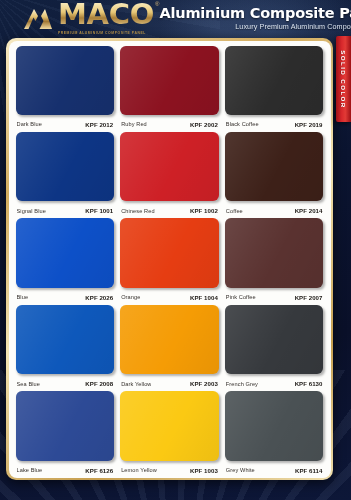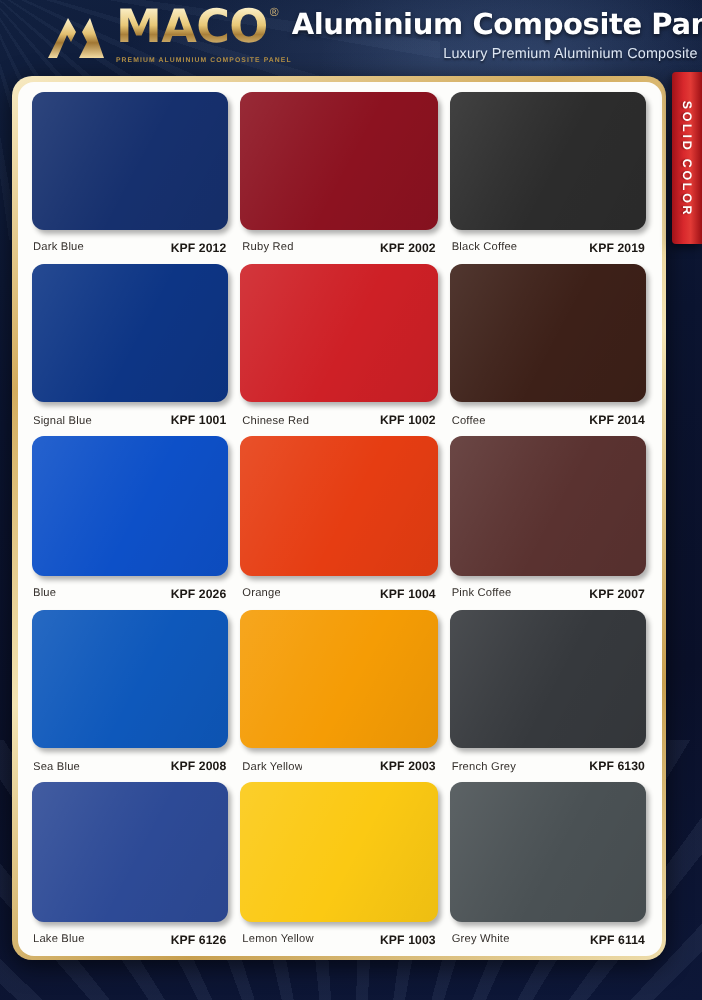--- a/index.html
+++ b/index.html
@@ -81,21 +81,21 @@
   .logo-text-wrap {
     display: flex;
     flex-direction: column;
     justify-content: center;
   }
   .logo-word-row {
     display: flex;
     align-items: flex-start;
   }
   .logo-word {
-    font-size: 23px;
+    font-size: 29px;
     font-weight: bold;
     letter-spacing: -0.3px;
     line-height: 1;
     background: linear-gradient(180deg, #fdf3cf 0%, #e8c877 42%, #a9803a 62%, #f0d79a 100%);
     -webkit-background-clip: text;
     background-clip: text;
     color: transparent;
     font-family: "DejaVu Sans", sans-serif;
   }
   .logo-reg {

